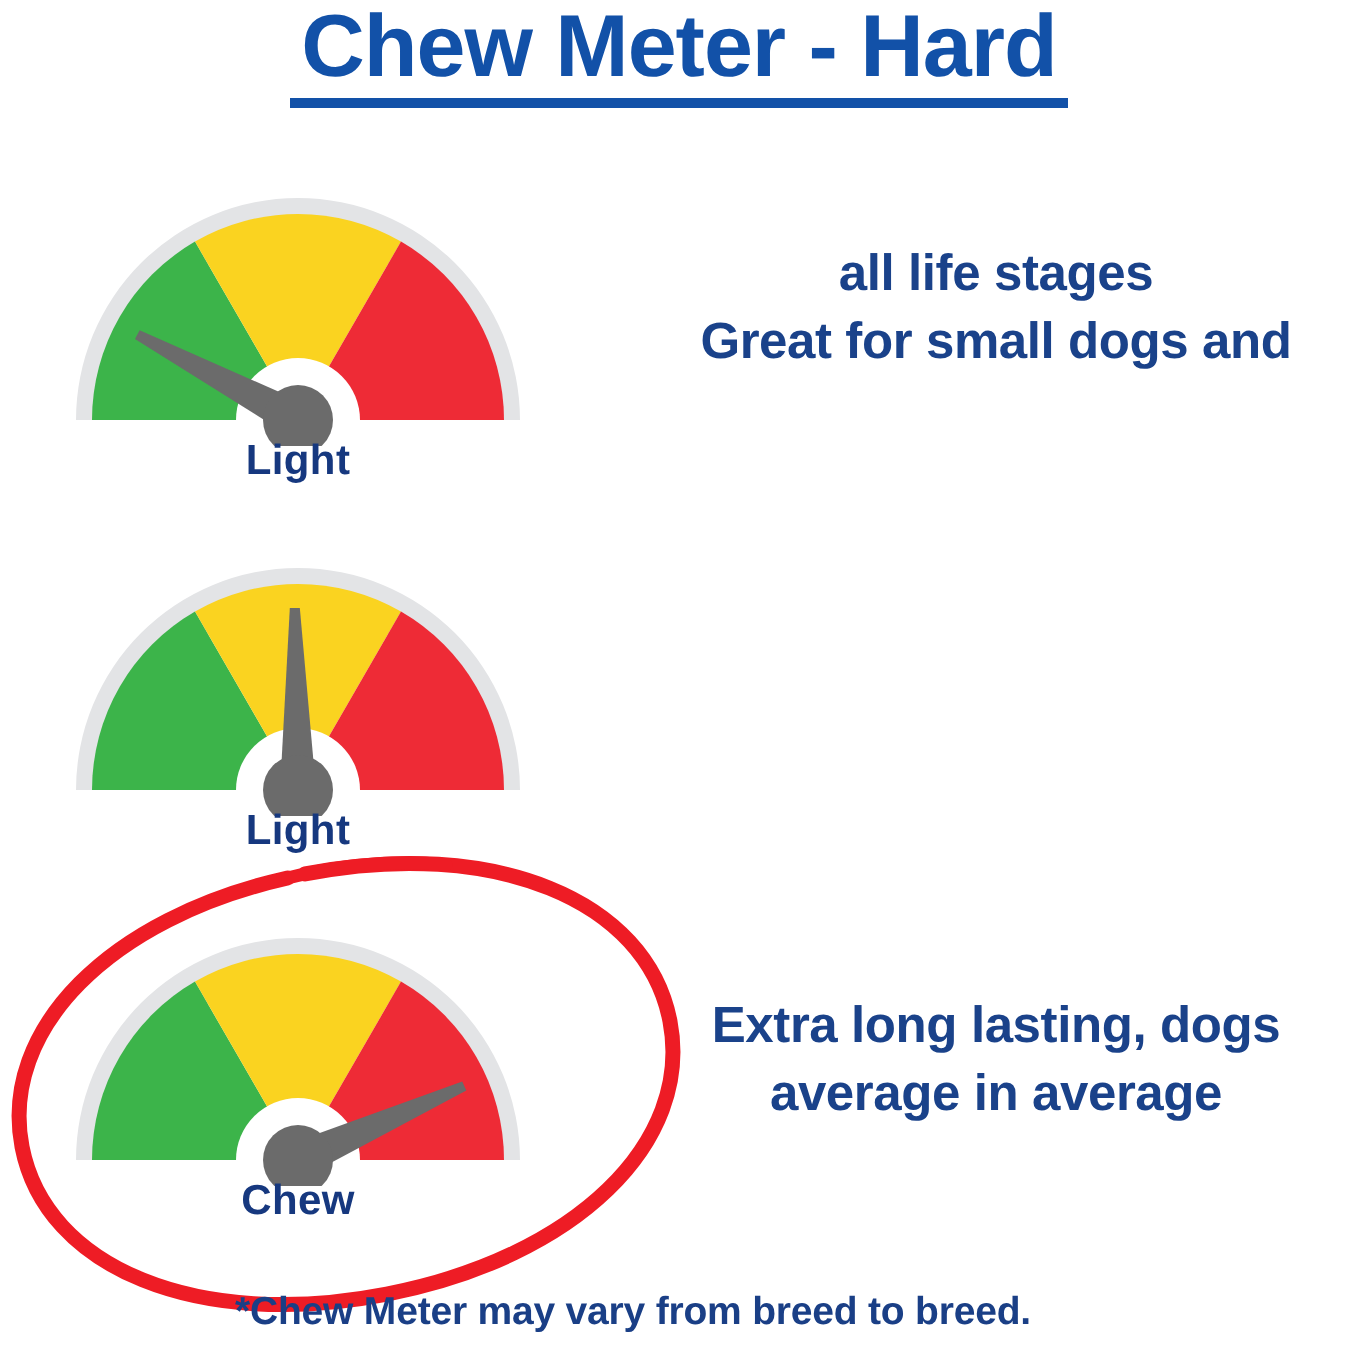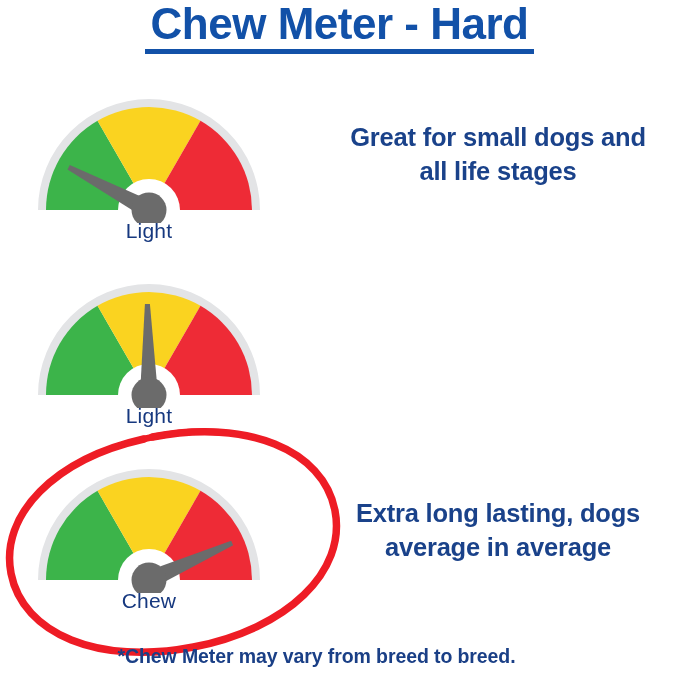--- a/index.html
+++ b/index.html
@@ -61,21 +61,21 @@
     height: 135px;
     display: block;
   }
   .gauge-label {
     position: absolute;
     left: 0;
     top: 131px;
     width: 232px;
     text-align: center;
     font-size: 21px;
-    font-weight: normal;
+    font-weight: bold;
     color: #16387f;
     letter-spacing: 0.2px;
   }
 
   
   .desc {
     position: absolute;
     left: 318px;
     width: 360px;
     text-align: center;
@@ -128,22 +128,22 @@
       <path d="M 167.5 32.8 A 103 103 0 0 1 219 122 L 116 122 Z" fill="#ee2b36"></path>
       <circle cx="116" cy="122" r="31" fill="#ffffff"></circle>
       <g transform="rotate(-152 116 122)">
         <path d="M 116 113 L 207 119.5 L 207 124.5 L 116 131 Z" fill="#6b6b6b"></path>
       </g>
       <circle cx="116" cy="122" r="17.5" fill="#6b6b6b"></circle>
     </svg>
     <div class="gauge-label">Light</div>
   </div>
   <div class="desc" id="desc-light">
+    <div>all life stages</div>
     <div>Great for small dogs and</div>
-    <div>all life stages</div>
   </div>
 </div>
 
 <div class="meter-row" id="row-medium">
   <div class="gauge-wrap">
     <svg class="gauge-svg" viewBox="0 0 232 135">
       <path d="M 5 122 A 111 111 0 0 1 227 122 L 206 122 A 90 90 0 0 0 26 122 Z" fill="#e3e4e6"></path>
       <path d="M 13 122 A 103 103 0 0 1 64.5 32.8 L 116 122 Z" fill="#3cb44a"></path>
       <path d="M 64.5 32.8 A 103 103 0 0 1 167.5 32.8 L 116 122 Z" fill="#fad320"></path>
       <path d="M 167.5 32.8 A 103 103 0 0 1 219 122 L 116 122 Z" fill="#ee2b36"></path>

